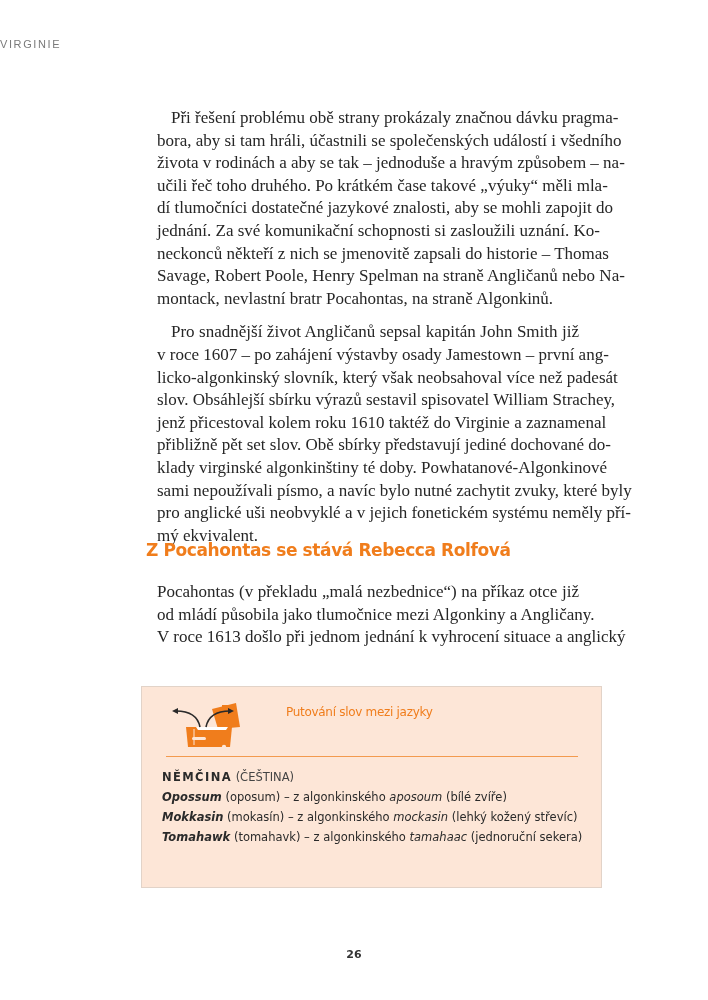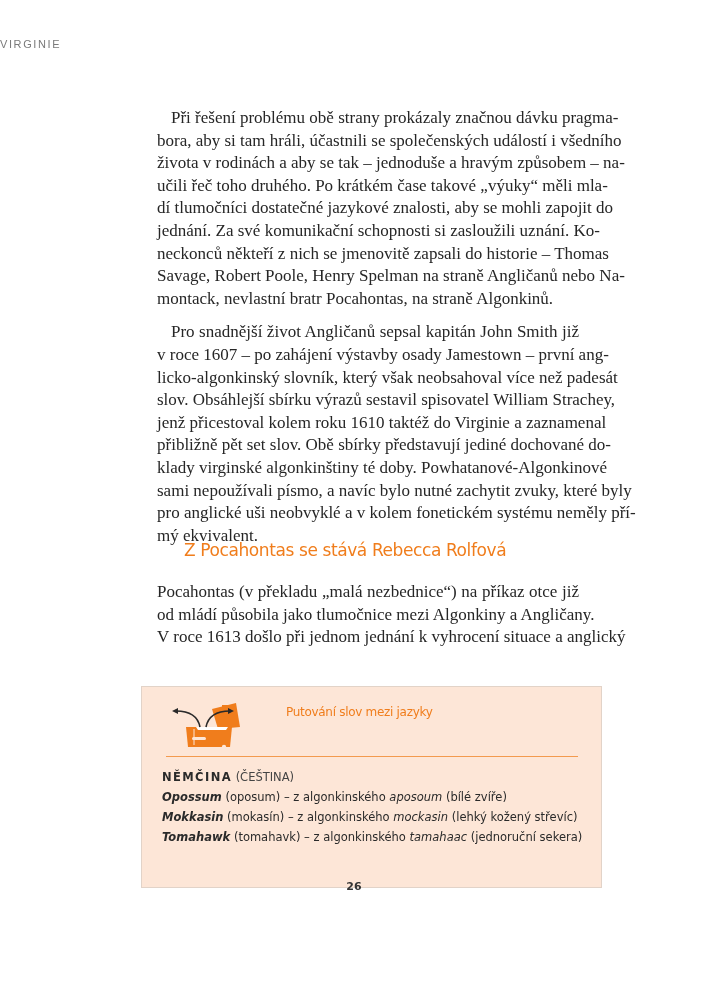--- a/index.html
+++ b/index.html
@@ -11,22 +11,22 @@
   }
   .body-text {
     position: absolute; left: 146px; width: 444px;
     font-family: "Liberation Serif", serif; font-size: 17px; line-height: 22.6px;
     color: #262626; text-align: justify;
   }
   .body-text p { margin: 11px; text-indent: 14px; }
   .body-text p.noindent { text-indent: 0; }
   .section-heading {
     position: absolute; left: 146px; top: 540px;
-    font-family: "DejaVu Sans", sans-serif; font-weight: normal; font-size: 17px;
-    color: #f07d1c; letter-spacing: -0.4px; margin-left: 38px;
+    font-family: "DejaVu Sans", sans-serif; font-weight: bold; font-size: 17px;
+    color: #f07d1c; letter-spacing: -0.4px;
   }
   .line { display: block; text-align-last: justify; white-space: nowrap; }
   .line.last { text-align-last: left; }
   .box {
     position: absolute; left: 141px; top: 686px; width: 459px; height: 200px;
     background: #fde6d7; border: 1px solid #e2d3c8;
   }
   .box-icon { position: absolute; left: 28px; top: 12px; width: 76px; height: 52px; }
   .box-title {
     position: absolute; left: 144px; top: 18px;
@@ -36,21 +36,21 @@
   .box-rule { position: absolute; left: 24px; top: 69px; width: 412px; height: 0; border-top: 1.5px solid #f39a4e; }
   .box-list {
     position: absolute; left: 20px; top: 80px;
     font-family: "DejaVu Sans", sans-serif; font-size: 11.5px; color: #2a2a2a; line-height: 20px;
   }
   .lang-head { letter-spacing: 1.4px; font-weight: bold; }
   .lang-sub { font-weight: normal; letter-spacing: 0; color: #444; }
   .term { font-weight: bold; font-style: italic; }
   .orig { font-style: italic; }
   .page-number {
-    position: absolute; top: 880px; left: 0; width: 708px; text-align: center;
+    position: absolute; top: 948px; left: 0; width: 708px; text-align: center;
     font-family: "DejaVu Sans", sans-serif; font-size: 11px; font-weight: bold; color: #333;
   }
 </style>
 </head>
 <body>
 
 <div class="running-head">VIRGINIE</div>
 
 <div class="body-text" style="top:96px;">
   <p>
@@ -66,21 +66,21 @@
   </p>
   <p>
     <span class="line">Pro snadnější život Angličanů sepsal kapitán John Smith již</span>
     <span class="line" style="text-indent:0">v roce 1607 – po zahájení výstavby osady Jamestown – první ang-</span>
     <span class="line" style="text-indent:0">licko-algonkinský slovník, který však neobsahoval více než padesát</span>
     <span class="line" style="text-indent:0">slov. Obsáhlejší sbírku výrazů sestavil spisovatel William Strachey,</span>
     <span class="line" style="text-indent:0">jenž přicestoval kolem roku 1610 taktéž do Virginie a zaznamenal</span>
     <span class="line" style="text-indent:0">přibližně pět set slov. Obě sbírky představují jediné dochované do-</span>
     <span class="line" style="text-indent:0">klady virginské algonkinštiny té doby. Powhatanové-Algonkinové</span>
     <span class="line" style="text-indent:0">sami nepoužívali písmo, a navíc bylo nutné zachytit zvuky, které byly</span>
-    <span class="line" style="text-indent:0">pro anglické uši neobvyklé a v kolem fonetickém systému neměly pří-</span>
+    <span class="line" style="text-indent:0">pro anglické uši neobvyklé a v jejich fonetickém systému neměly pří-</span>
     <span class="line last" style="text-indent:0">mý ekvivalent.</span>
   </p>
 </div>
 
 <div class="section-heading">Z Pocahontas se stává Rebecca Rolfová</div>
 
 <div class="body-text" style="top:570px;">
   <p class="noindent">
     <span class="line">Pocahontas (v překladu „malá nezbednice“) na příkaz otce již</span>
     <span class="line">od mládí působila jako tlumočnice mezi Algonkiny a Angličany.</span>

